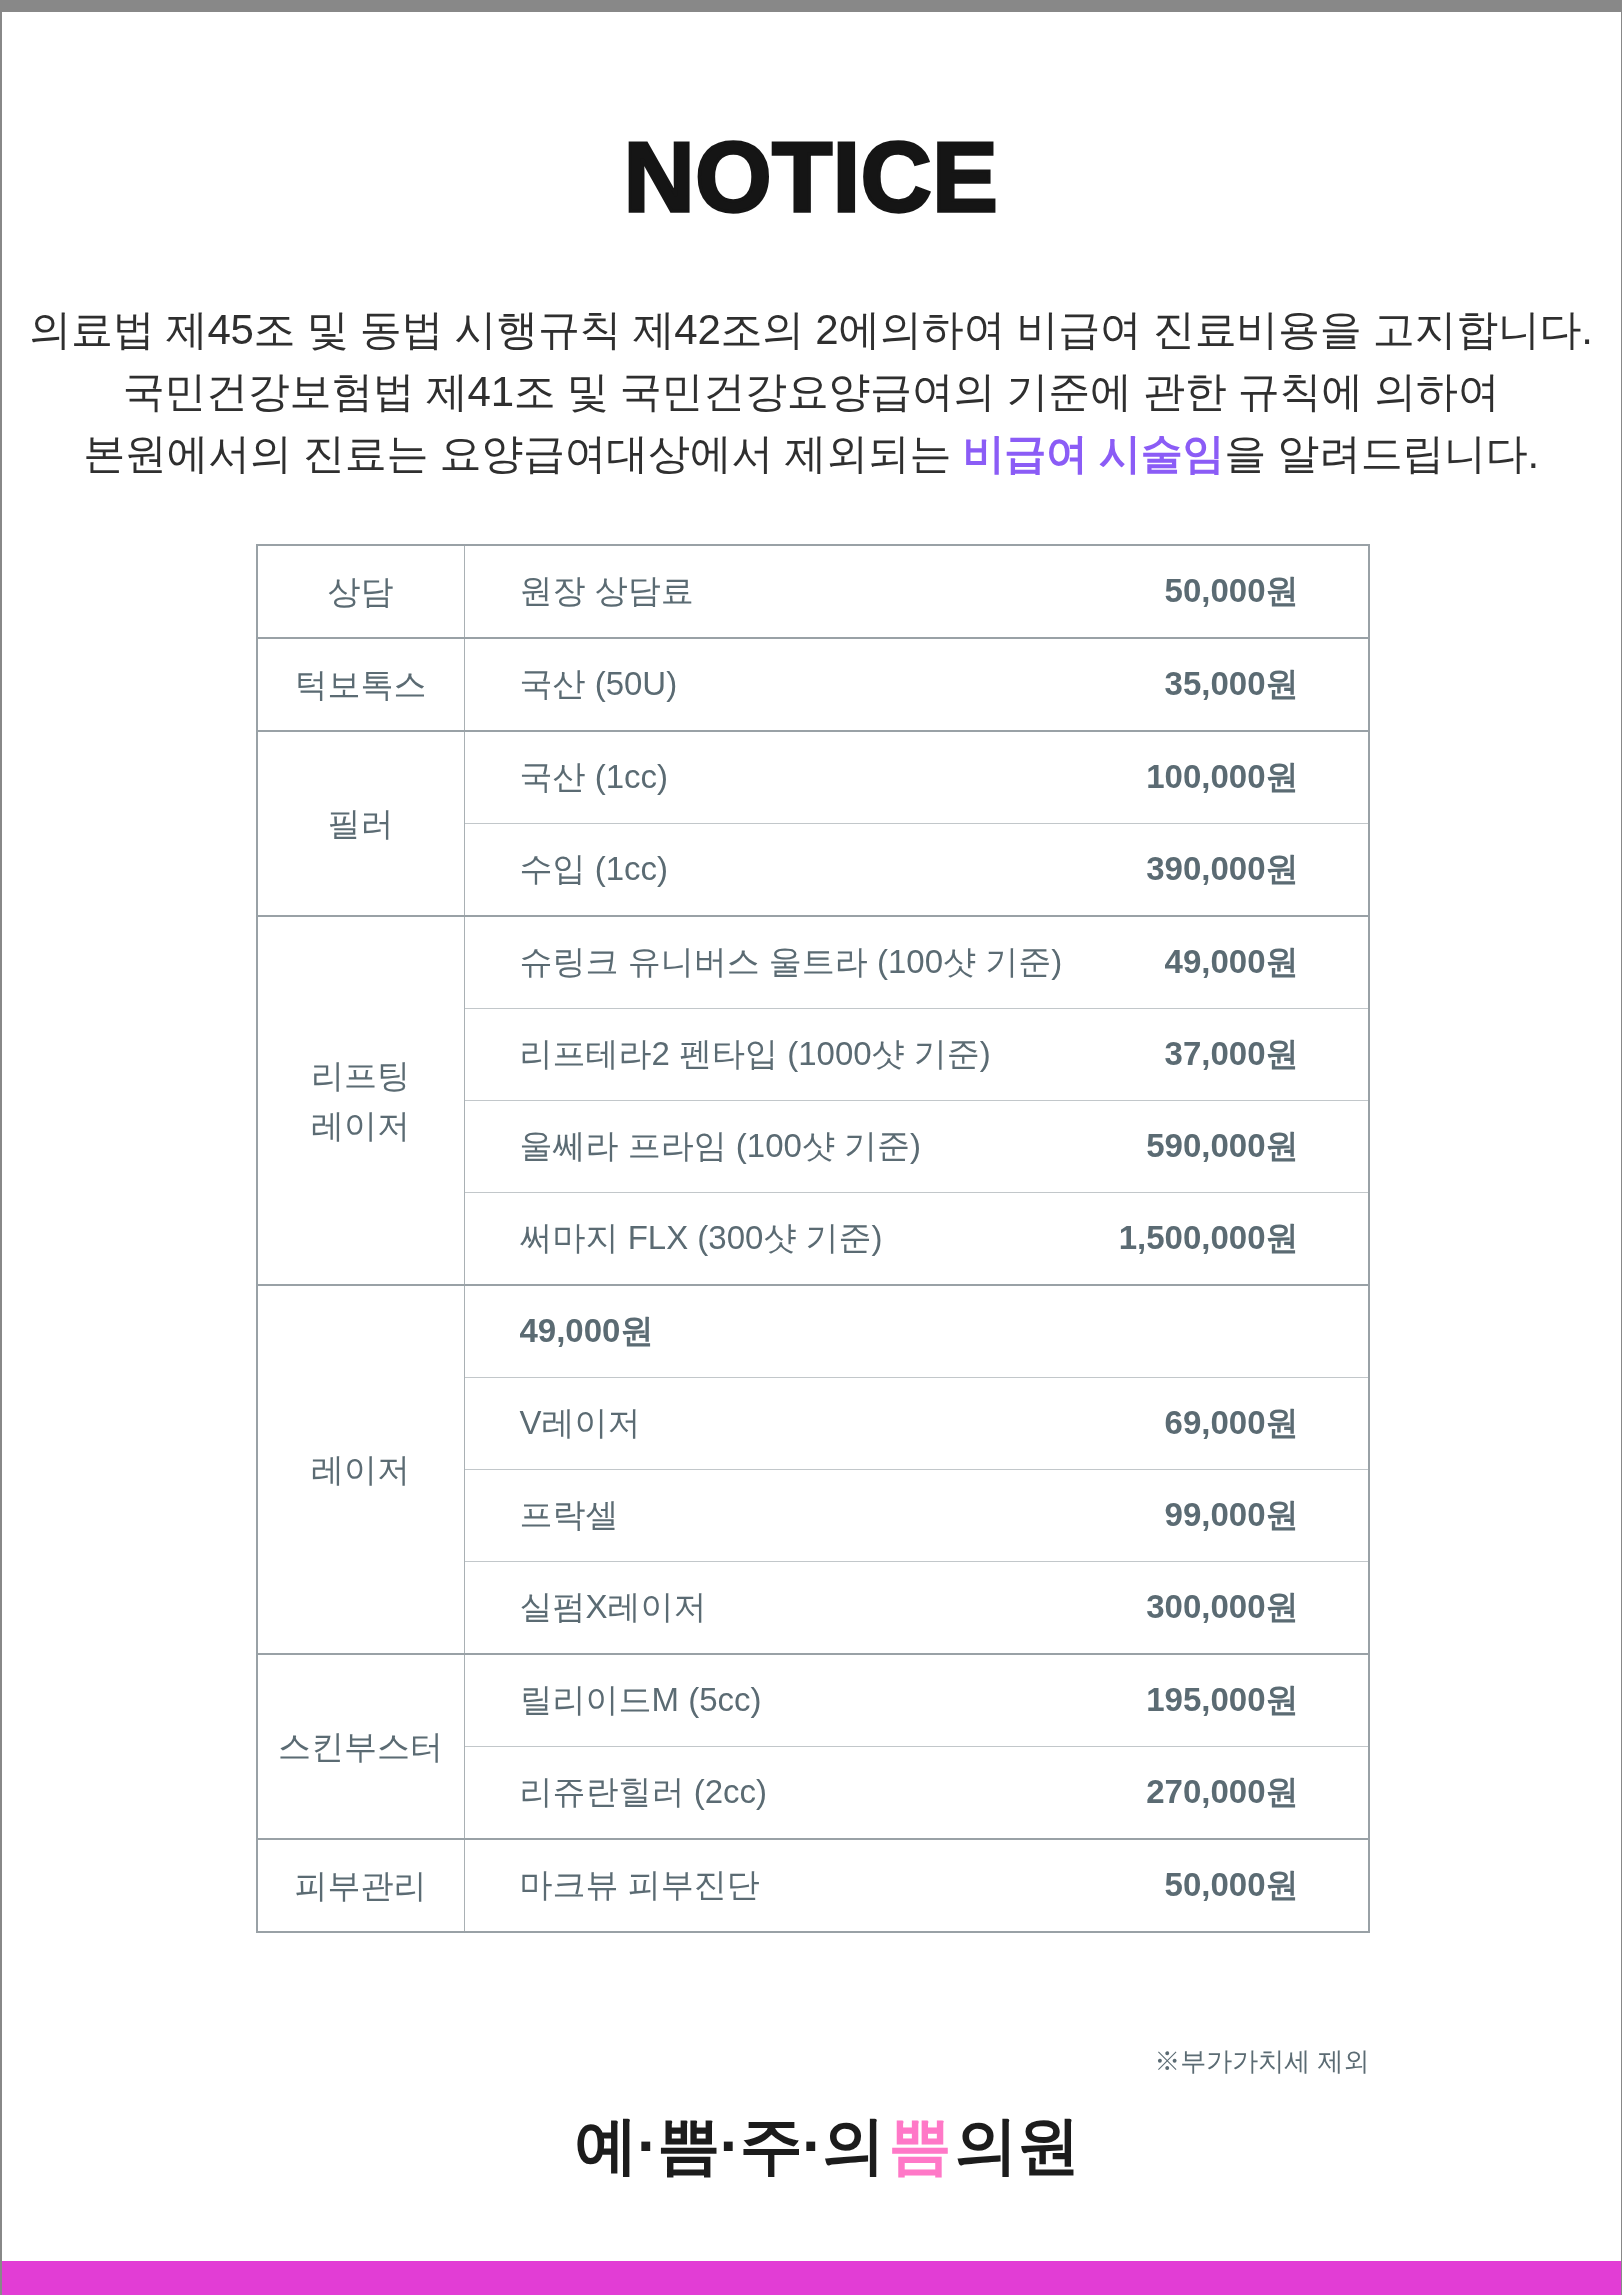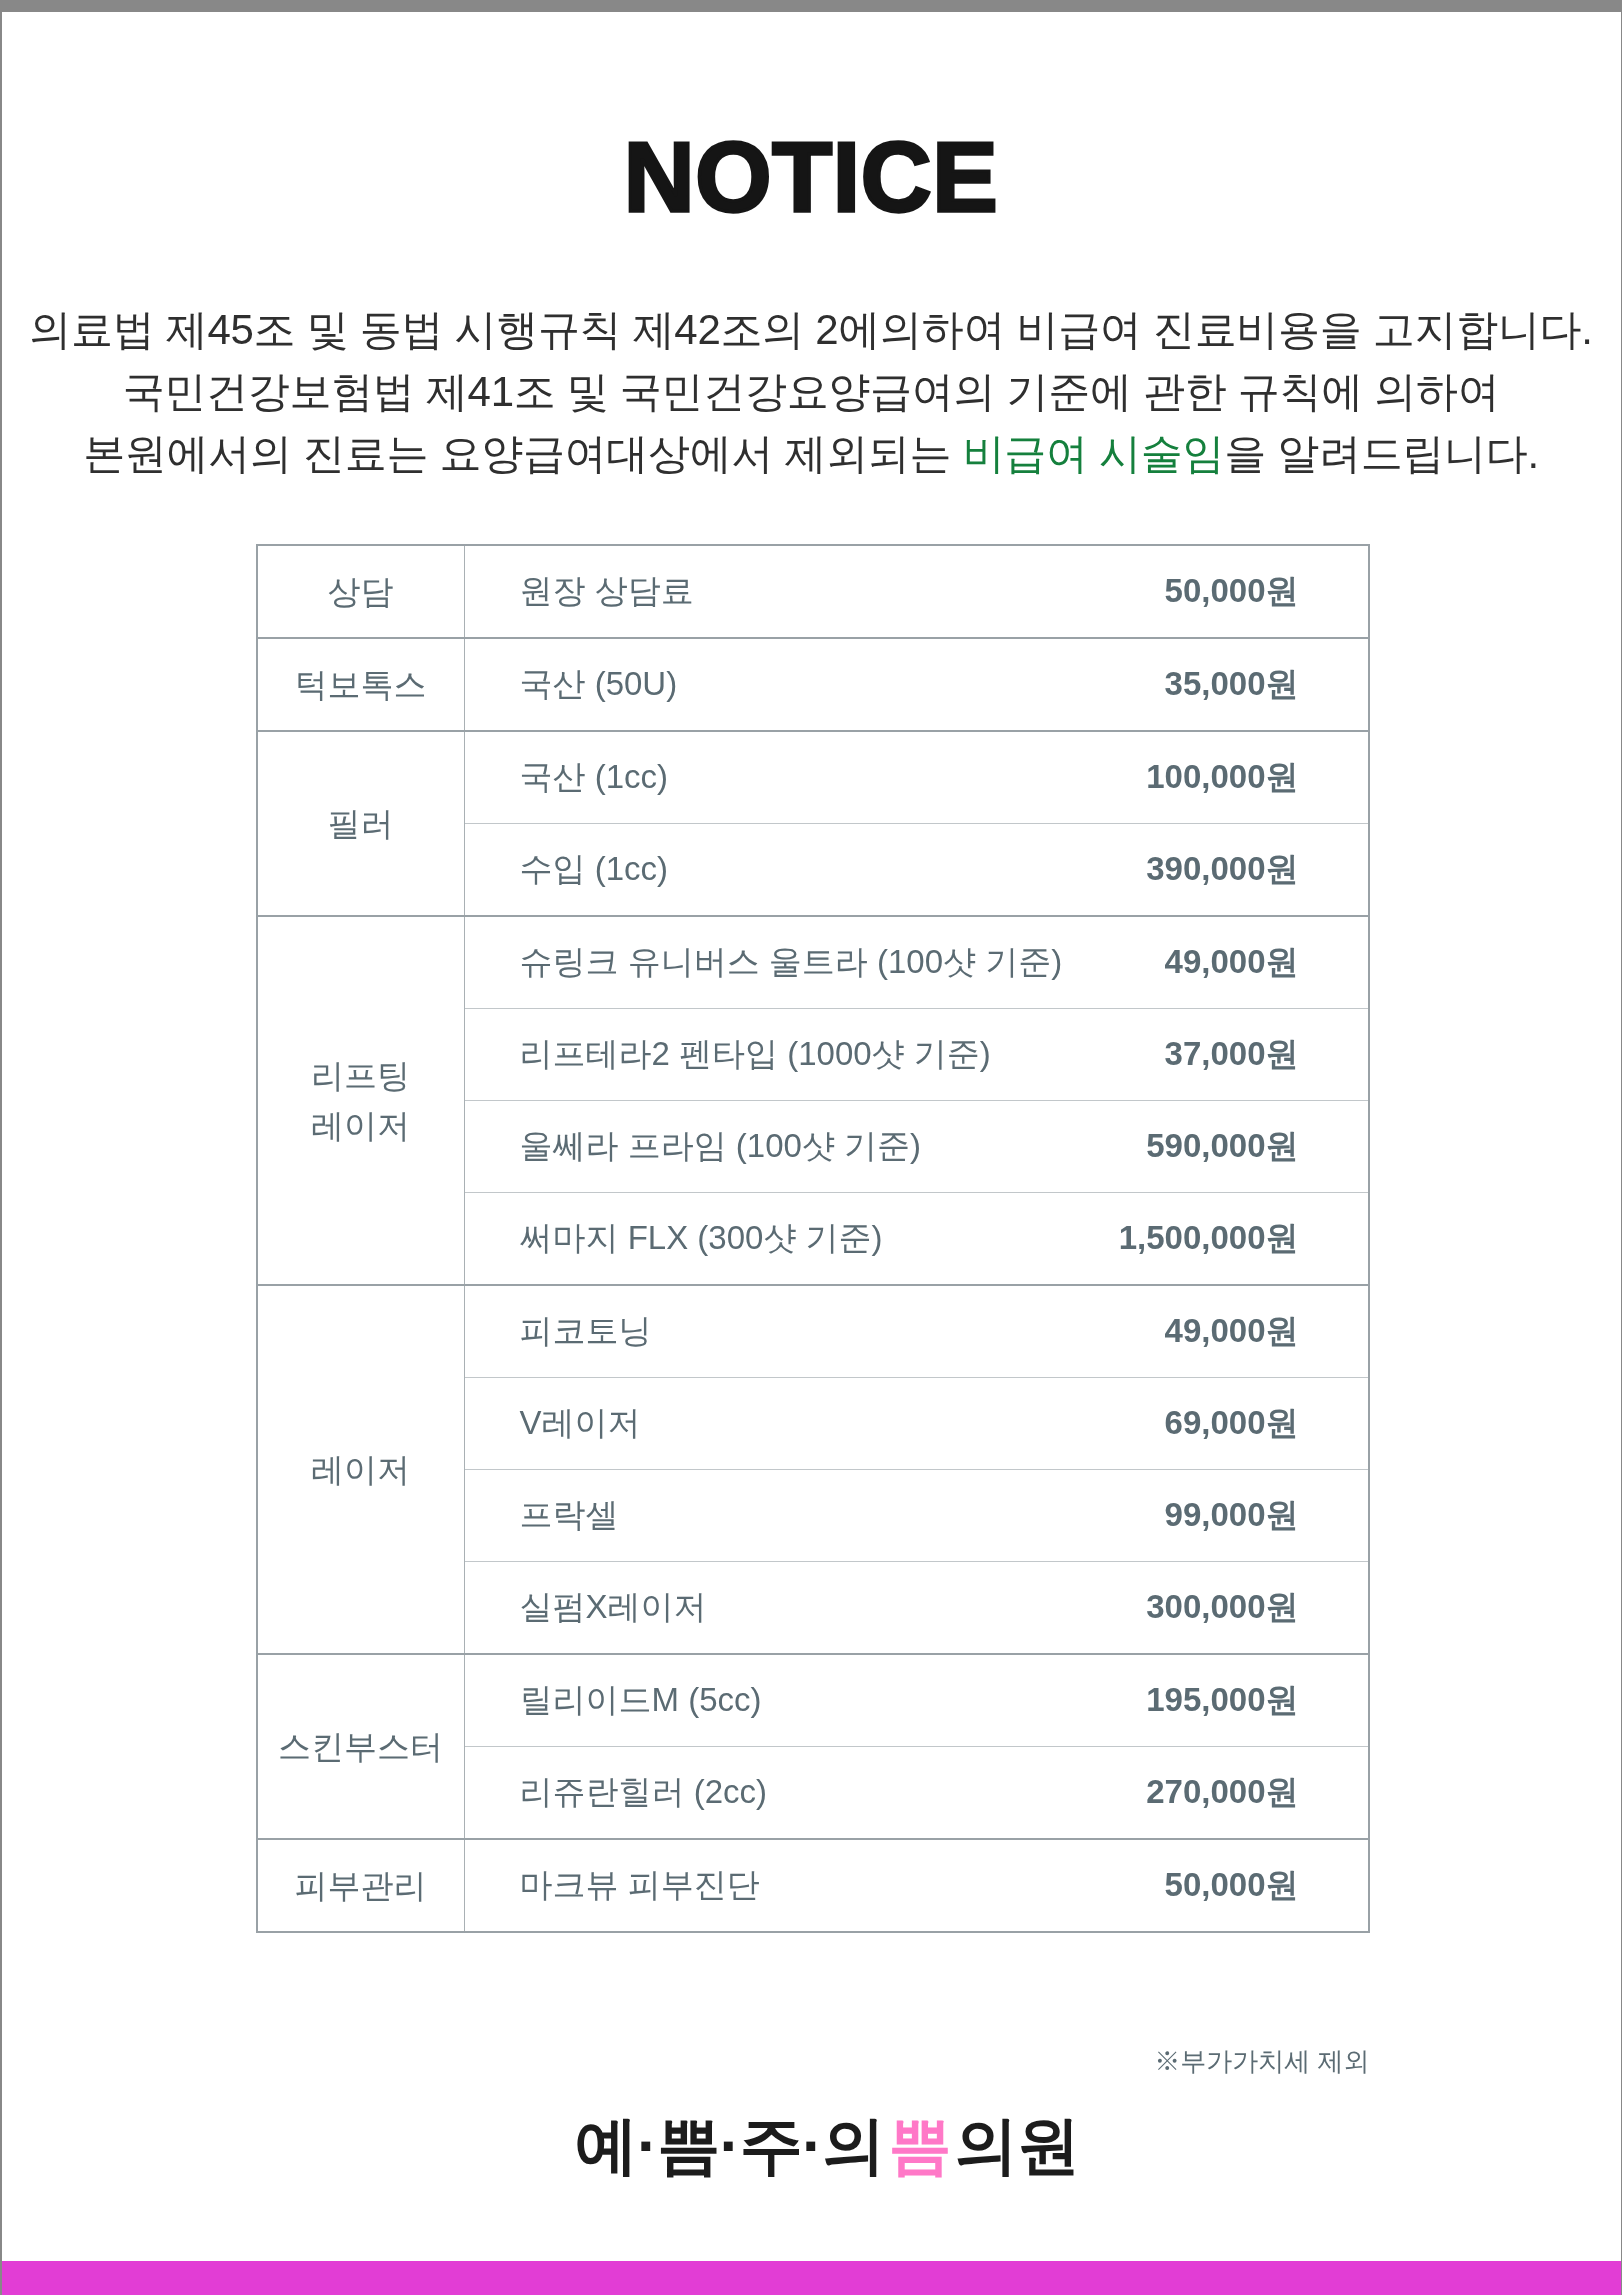--- a/index.html
+++ b/index.html
@@ -34,21 +34,21 @@
     position: absolute;
     top: 287px;
     left: 0;
     width: 100%;
     text-align: center;
     font-size: 42px;
     line-height: 62px;
     color: #2f2f2f;
     letter-spacing: -0.3px;
   }
-  .intro b { font-weight: 400; color: #15803d; }
+  .intro b { font-weight: 700; color: #8b5cf6; }
 
   
   .price-table {
     position: absolute;
     top: 532px;
     left: 254px;
     width: 1114px;
     border: 2px solid #99a1a6;
     box-sizing: border-box;
     color: #5b6b73;
@@ -188,21 +188,20 @@
           <span class="name">써마지 FLX (300샷 기준)</span>
           <span class="price">1,500,000원</span>
         </div>
       </div>
     </div>
 
     <div class="group">
       <div class="cat">레이저</div>
       <div class="items">
         <div class="item">
-          <span class="name">피코토닝</span>
           <span class="price">49,000원</span>
         </div>
         <div class="item">
           <span class="name">V레이저</span>
           <span class="price">69,000원</span>
         </div>
         <div class="item">
           <span class="name">프락셀</span>
           <span class="price">99,000원</span>
         </div>

